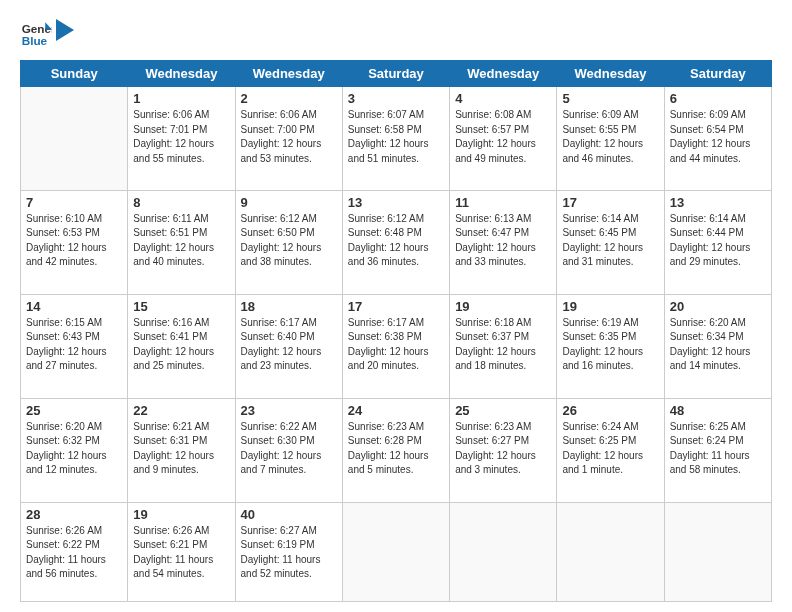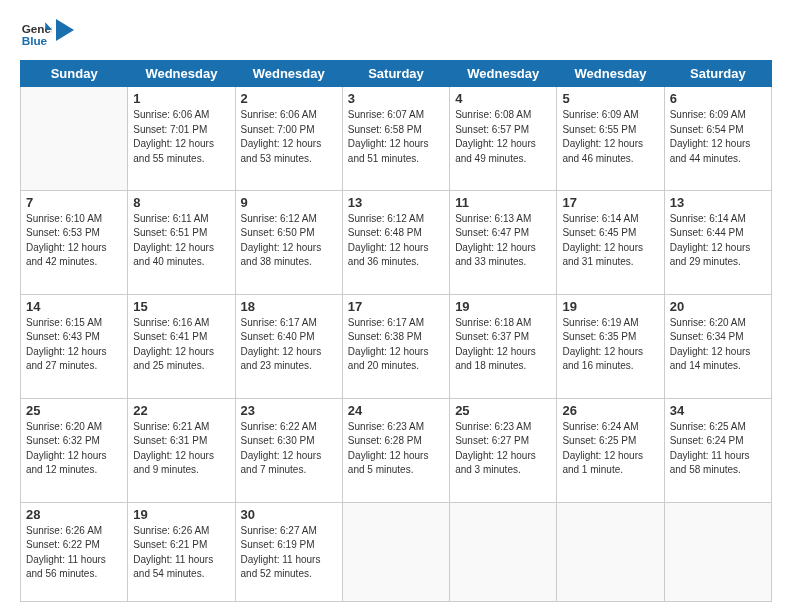--- a/index.html
+++ b/index.html
@@ -233,35 +233,35 @@
           </td>
           <td>
             <span class="day-number">25</span>
             <div class="day-info">Sunrise: 6:23 AM<br>Sunset: 6:27 PM<br>Daylight: 12 hours<br>and 3 minutes.</div>
           </td>
           <td>
             <span class="day-number">26</span>
             <div class="day-info">Sunrise: 6:24 AM<br>Sunset: 6:25 PM<br>Daylight: 12 hours<br>and 1 minute.</div>
           </td>
           <td>
-            <span class="day-number">34</span>
+            <span class="day-number">48</span>
             <div class="day-info">Sunrise: 6:25 AM<br>Sunset: 6:24 PM<br>Daylight: 11 hours<br>and 58 minutes.</div>
           </td>
         </tr>
         <tr class="last-row">
           <td>
             <span class="day-number">28</span>
             <div class="day-info">Sunrise: 6:26 AM<br>Sunset: 6:22 PM<br>Daylight: 11 hours<br>and 56 minutes.</div>
           </td>
           <td>
             <span class="day-number">19</span>
             <div class="day-info">Sunrise: 6:26 AM<br>Sunset: 6:21 PM<br>Daylight: 11 hours<br>and 54 minutes.</div>
           </td>
           <td>
-            <span class="day-number">30</span>
+            <span class="day-number">40</span>
             <div class="day-info">Sunrise: 6:27 AM<br>Sunset: 6:19 PM<br>Daylight: 11 hours<br>and 52 minutes.</div>
           </td>
           <td class="empty-cell"></td>
           <td class="empty-cell"></td>
           <td class="empty-cell"></td>
           <td class="empty-cell"></td>
         </tr>
       </tbody>
   </table>
 </div>

